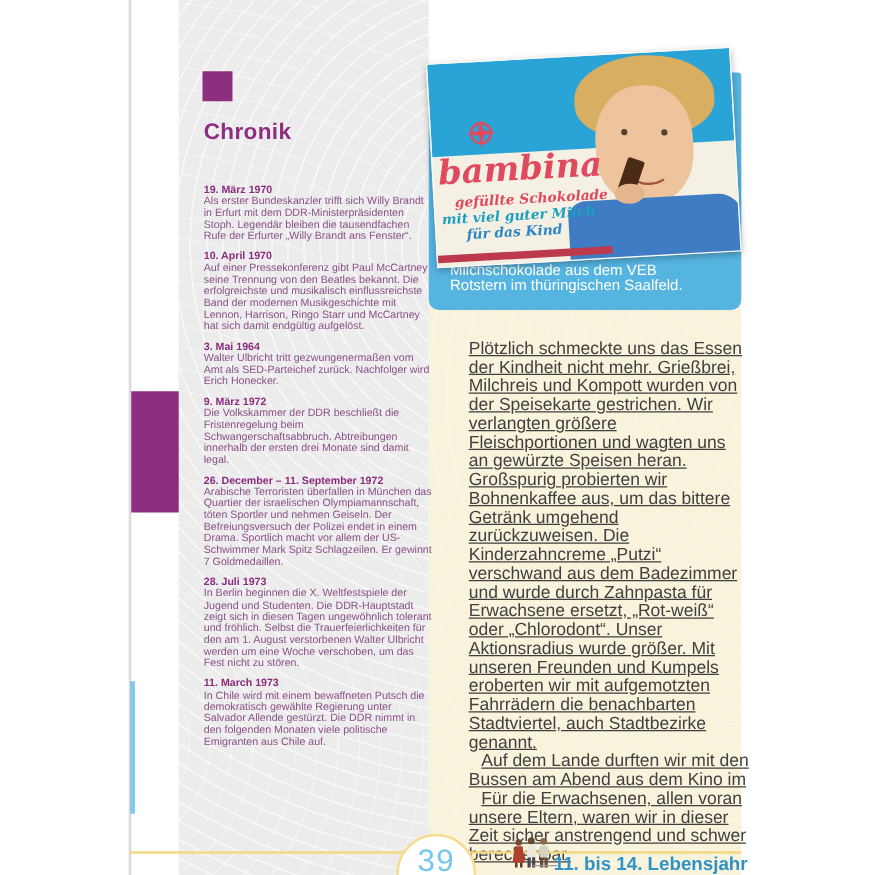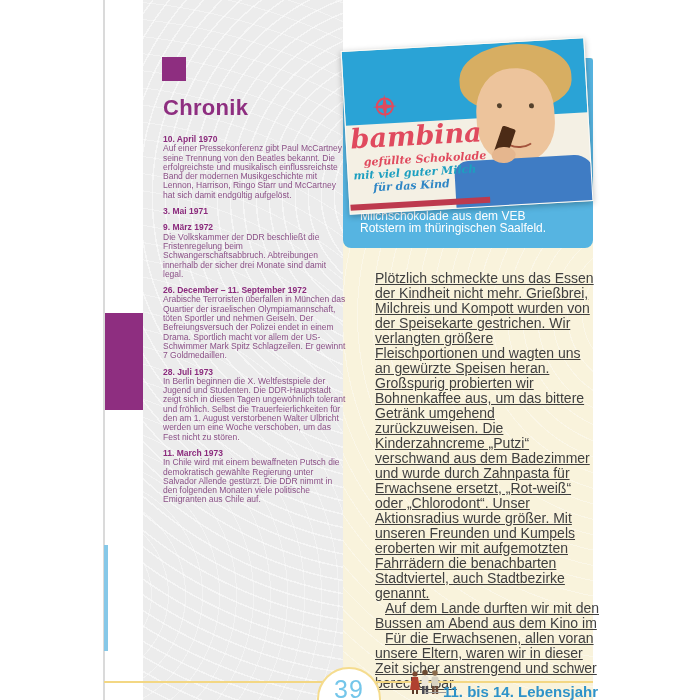--- a/index.html
+++ b/index.html
@@ -18,21 +18,21 @@
     background:
       repeating-radial-gradient(circle at 120% 40%, rgba(255,255,255,.35) 0 1px, rgba(255,255,255,0) 1px 15px),
       #f9f3dc;}
 
   .purple-square{left:162px;top:57px;width:24px;height:24px;background:#8e2e80;}
   .purple-bar{left:105px;top:313px;width:38px;height:97px;background:#8e2e80;}
   .blue-bar{left:104px;top:545px;width:4px;height:106px;background:#86c8e8;}
 
   
   .chronik{left:163px;top:95px;width:183px;}
-  .chronik-title{font-size:22px;font-weight:bold;color:#8e2e80;letter-spacing:.3px;margin:0 0 14px 0;}
+  .chronik-title{font-size:18px;font-weight:bold;color:#8e2e80;letter-spacing:.3px;margin:0 0 31px 0;}
   .entry{margin:0 0 7px 0;font-size:8.5px;line-height:9.3px;color:#8a4f86;}
   .entry-date{font-weight:bold;color:#8b2b7d;}
 
   
   .photo-box{left:343px;top:58px;width:250px;height:190px;background:#56b4e1;border-radius:3px 3px 8px 8px;}
   .photo-caption{left:17px;top:152px;width:210px;color:#ffffff;font-size:12px;line-height:12px;}
   .photo-card{left:345px;top:44px;width:242px;height:162px;background:#f4f0e4;
     transform:rotate(-3.2deg);box-shadow:0 2px 6px rgba(0,0,0,.28);overflow:hidden;
     border:1px solid rgba(255,255,255,.75);}
   .card-sky{left:0;top:0;width:100%;height:74px;background:#2aa3d6;}
@@ -76,29 +76,34 @@
 <div class="abs cream-panel"></div>
 
 <div class="abs purple-square"></div>
 <div class="abs purple-bar"></div>
 <div class="abs blue-bar"></div>
 
 <div class="abs chronik">
   <h1 class="chronik-title">Chronik</h1>
 
   <div class="entry">
+    <div class="entry-date">19. März 1970</div>
+    <div class="entry-text">Als erster Bundeskanzler trifft sich Willy Brandt in Erfurt mit dem DDR-Ministerpräsidenten Stoph. Legendär bleiben die tausendfachen Rufe der Erfurter „Willy Brandt ans Fenster“.</div>
+  </div>
+  <div class="entry">
     <div class="entry-date">10. April 1970</div>
     <div class="entry-text">Auf einer Pressekonferenz gibt Paul McCartney seine Trennung von den Beatles bekannt. Die erfolgreichste und musikalisch einflussreichste Band der modernen Musikgeschichte mit Lennon, Harrison, Ringo Starr und McCartney hat sich damit endgültig aufgelöst.</div>
   </div>
   <div class="entry">
-    <div class="entry-date">3. Mai 1971</div>
+    <div class="entry-date">3. Mai 1964</div>
+    <div class="entry-text">Walter Ulbricht tritt gezwungenermaßen vom Amt als SED-Parteichef zurück. Nachfolger wird Erich Honecker.</div>
   </div>
   <div class="entry">
     <div class="entry-date">9. März 1972</div>
-    <div class="entry-text">Die Volkskammer der DDR beschließt die Fristenregelung beim Schwangerschaftsabbruch. Abtreibungen innerhalb der sicher drei Monate sind damit legal.</div>
+    <div class="entry-text">Die Volkskammer der DDR beschließt die Fristenregelung beim Schwangerschaftsabbruch. Abtreibungen innerhalb der ersten drei Monate sind damit legal.</div>
   </div>
   <div class="entry">
     <div class="entry-date">26. December – 11. September 1972</div>
     <div class="entry-text">Arabische Terroristen überfallen in München das Quartier der israelischen Olympiamannschaft, töten Sportler und nehmen Geiseln. Der Befreiungsversuch der Polizei endet in einem Drama. Sportlich macht vor allem der US-Schwimmer Mark Spitz Schlagzeilen. Er gewinnt 7 Goldmedaillen.</div>
   </div>
   <div class="entry">
     <div class="entry-date">28. Juli 1973</div>
     <div class="entry-text">In Berlin beginnen die X. Weltfestspiele der Jugend und Studenten. Die DDR-Hauptstadt zeigt sich in diesen Tagen ungewöhnlich tolerant und fröhlich. Selbst die Trauerfeierlichkeiten für den am 1. August verstorbenen Walter Ulbricht werden um eine Woche verschoben, um das Fest nicht zu stören.</div>
   </div>
   <div class="entry">

